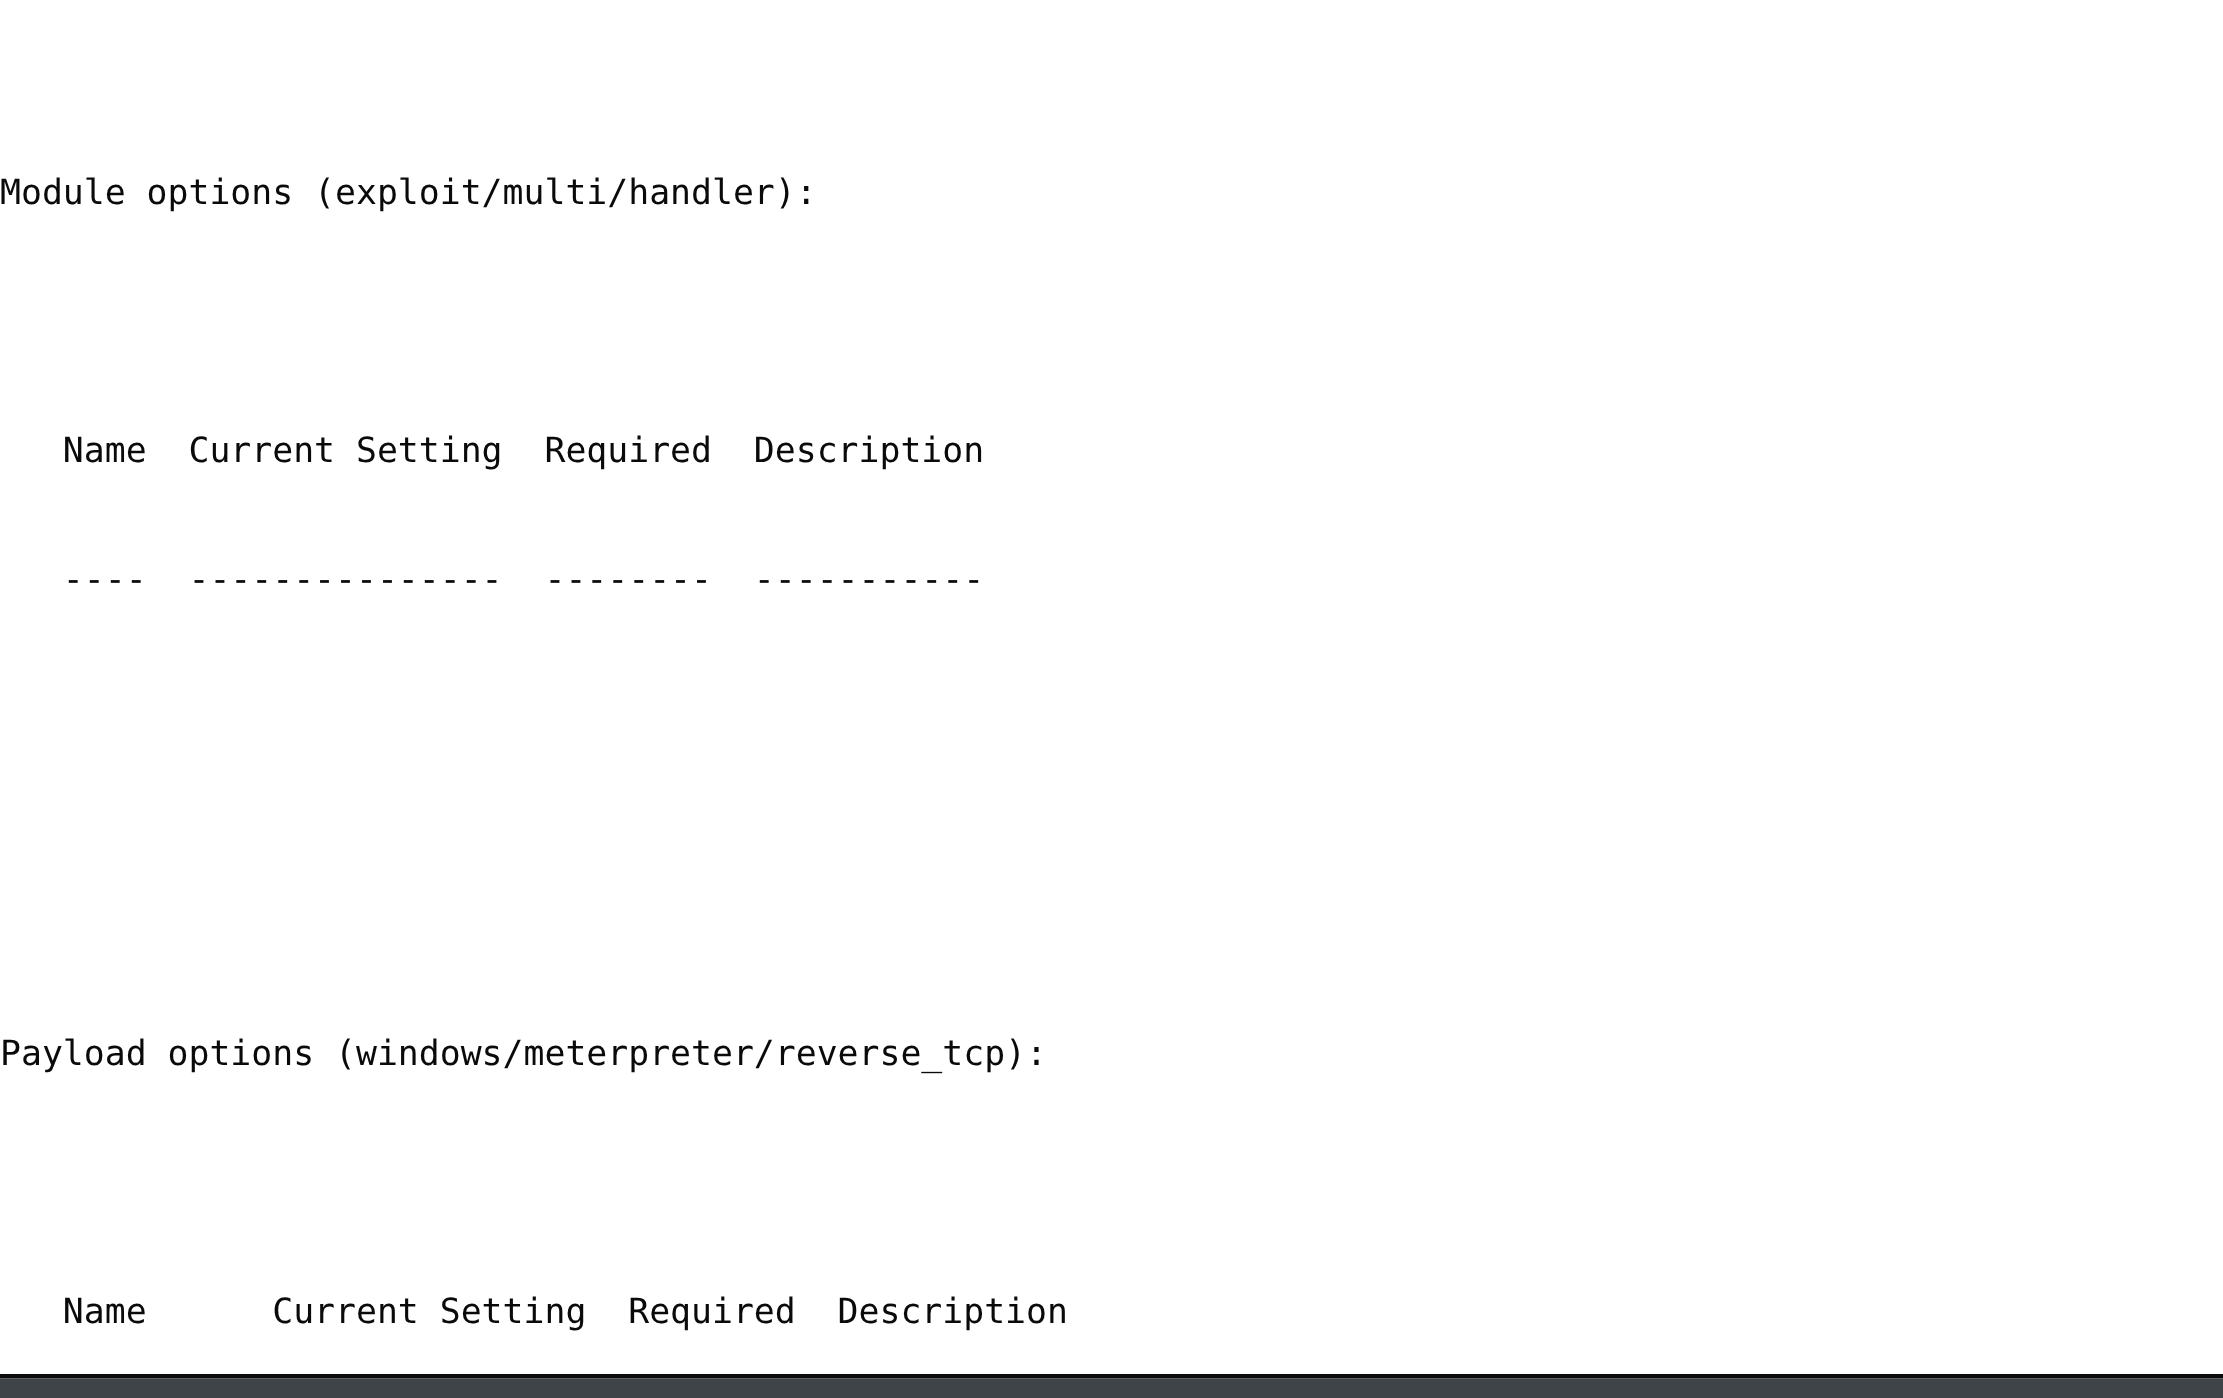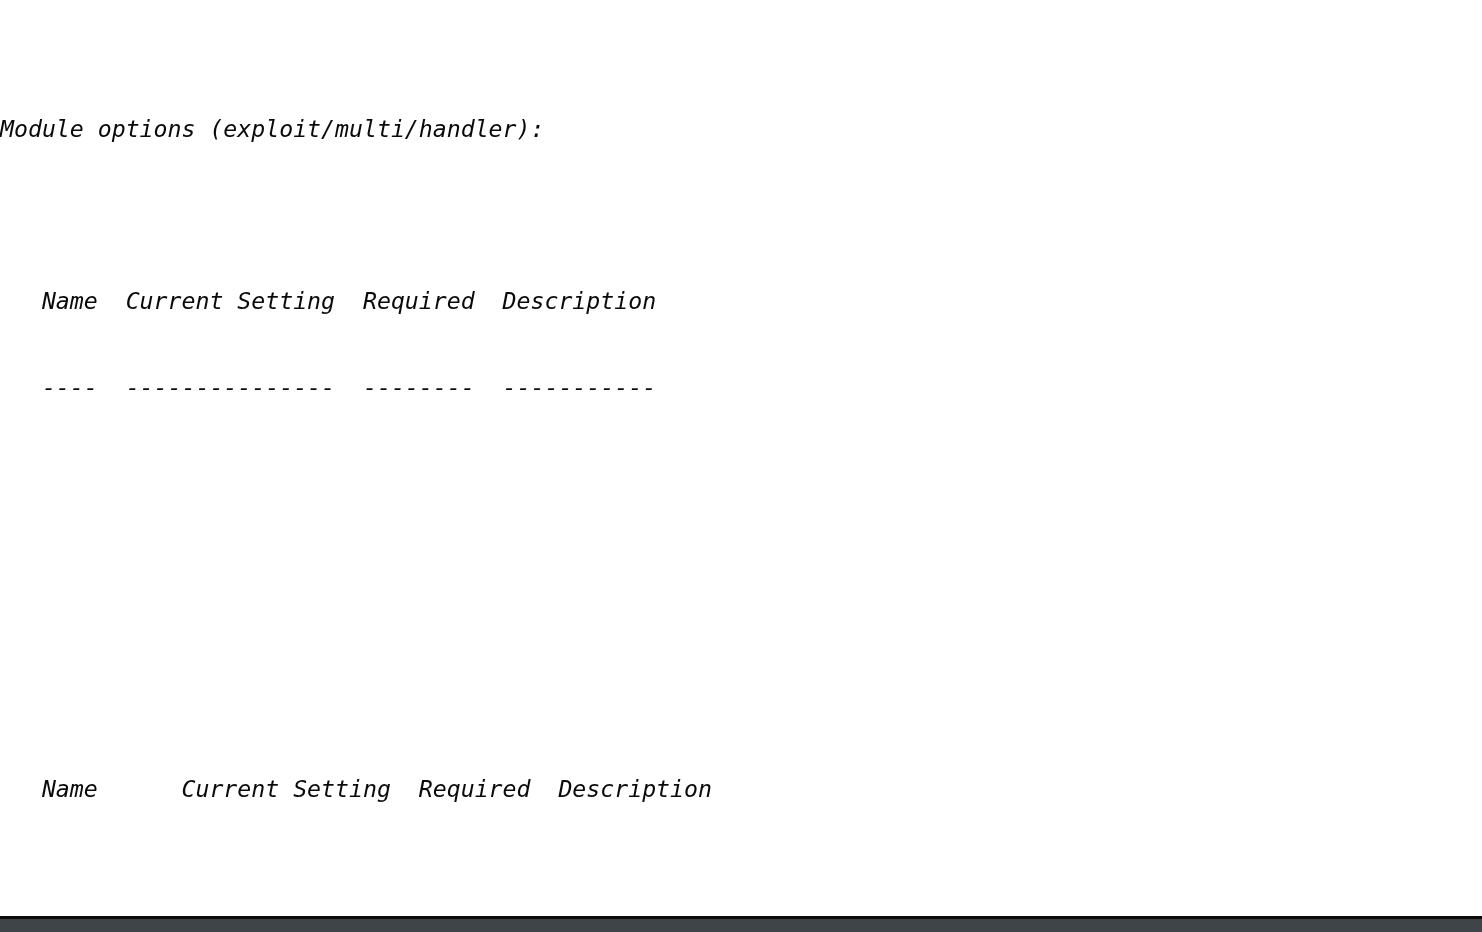--- a/index.html
+++ b/index.html
@@ -8,21 +8,20 @@
     padding: 0;
     background: #ffffff;
   }
   #terminal {
     position: relative;
     width: 1482px;
     height: 932px;
     background: #ffffff;
     overflow: hidden;
     box-sizing: border-box;
-    font-style: italic;
   }
   .screen {
     position: absolute;
     left: 0;
     top: 0;
     width: 1482px;
     padding: 0;
     font-family: "DejaVu Sans Mono", "Liberation Mono", monospace;
     font-size: 23.2px;
     line-height: 28.7px;
@@ -62,20 +61,21 @@
 
     
     <span class="line">Module options (exploit/multi/handler):</span>
     <span class="blank"></span>
     <span class="line">   Name  Current Setting  Required  Description</span>
     <span class="line">   ----  ---------------  --------  -----------</span>
     <span class="blank"></span>
     <span class="blank"></span>
 
     
+    <span class="line">Payload options (windows/meterpreter/reverse_tcp):</span>
     <span class="blank"></span>
     <span class="line">   Name      Current Setting  Required  Description</span>
     
     
     
     
     
     
 
     

